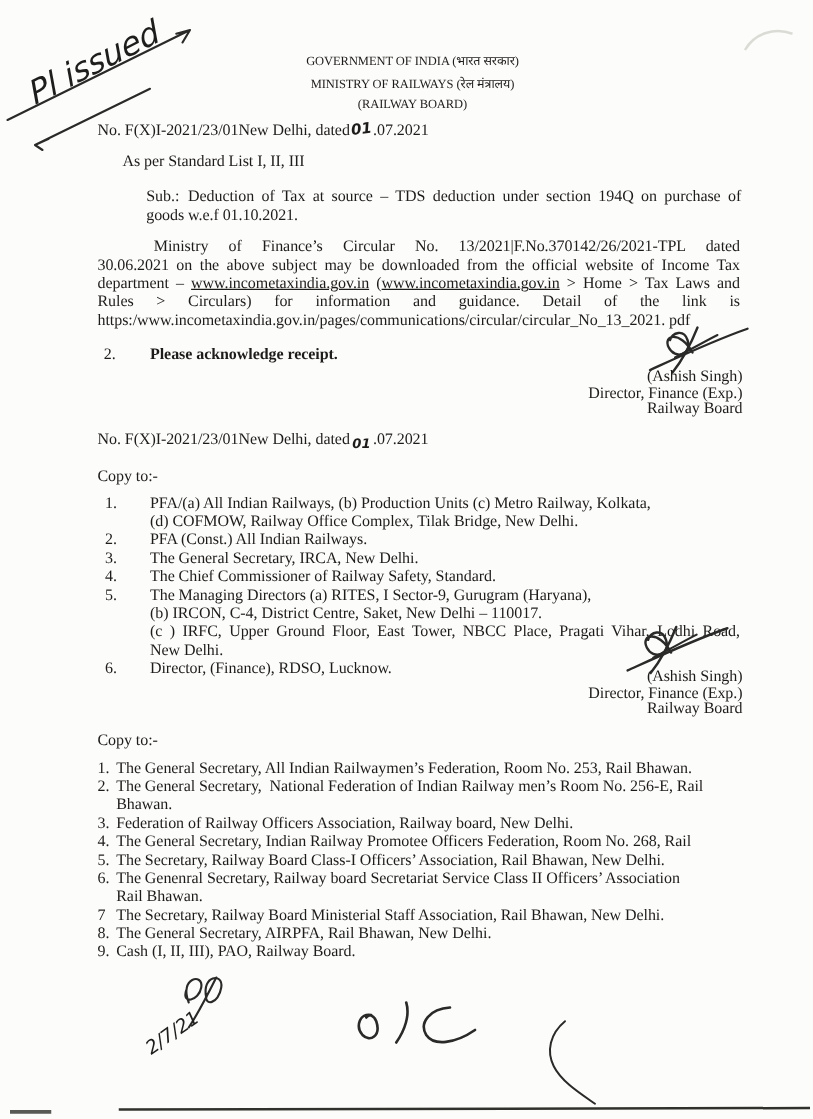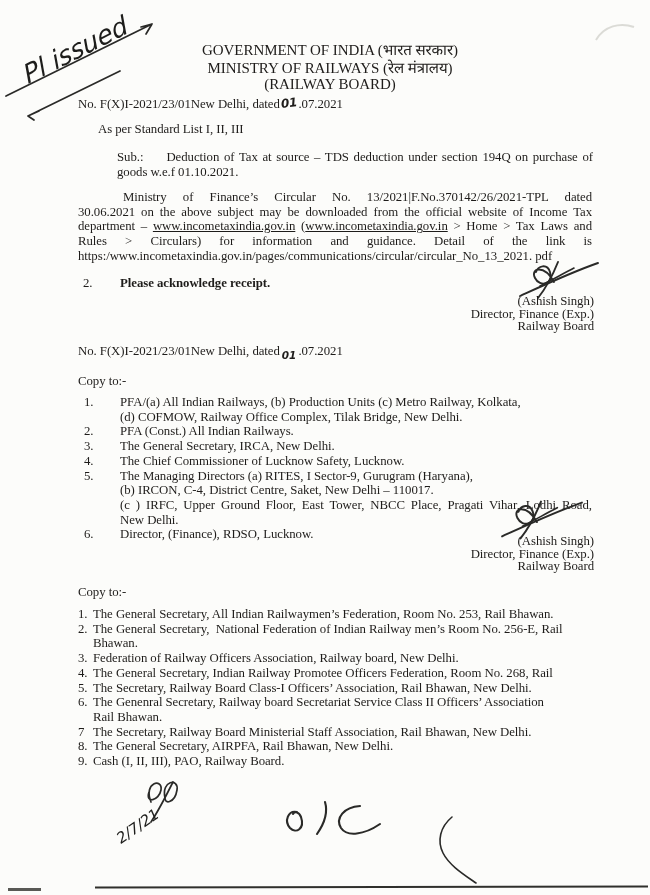--- a/index.html
+++ b/index.html
@@ -7,21 +7,21 @@
     width:650px;height:895px;position:relative;overflow:hidden;
     background:#fcfcfa;color:#1e1c1a;
     font-family:"Liberation Serif","DejaVu Serif",serif;
     font-size:12.8px;letter-spacing:-0.05px;
   }
   .abs{position:absolute;}
   .line{white-space:pre;line-height:14.7px;}
   .pjust{white-space:normal;text-align:justify;text-align-last:justify;line-height:14.7px;}
   .u{text-decoration:underline;}
   .center{text-align:center;}
-  .hdr{line-height:16px;font-size:15px;}
+  .hdr{line-height:16px;font-size:10px;}
   .refrow{display:flex;justify-content:flex-start;left:78px;right:56px;}
   .hand{font-family:"DejaVu Sans",sans-serif;font-style:italic;font-weight:bold;display:inline-block;}
   .hand1{font-size:12px;transform:rotate(-7deg) translateY(-1px);margin:0 1px;}
   .hand2{font-size:10.5px;transform:translateY(3.5px);margin:0 2px;}
   .signblock{left:330px;right:56px;text-align:right;line-height:12.6px;}
   .copylabel{left:78px;}
   .list{left:78px;}
   .l1item{position:relative;padding-left:42px;}
   .l1item .num{position:absolute;left:6px;top:0;}
   .l2item{position:relative;padding-left:15px;}
@@ -56,21 +56,21 @@
 </div>
 
 <div class="abs refrow" style="top:97px;">
   <span class="line">No. F(X)I-2021/23/01</span>
   <span class="line"><span>New Delhi, dated</span><span class="hand hand1">01</span><span>.07.2021</span></span>
 </div>
 
 <div class="abs line" style="left:78px;top:122px;margin-left:20px;">As per Standard List I, II, III</div>
 
 <div class="abs" style="left:117px;top:150px;width:476px;">
-  <div class="pjust"><span style="margin-right:23px;">Sub.:</span><span>Deduction of Tax at source – TDS deduction under section 194Q on purchase of</span></div>
+  <div class="pjust"><span style="margin-right:7px;">Sub.:</span><span>Deduction of Tax at source – TDS deduction under section 194Q on purchase of</span></div>
   <div class="line">goods w.e.f 01.10.2021.</div>
 </div>
 
 <div class="abs" style="left:78px;top:190px;width:514px;">
   <div class="pjust" style="padding-left:45px;">Ministry of Finance’s Circular No. 13/2021|F.No.370142/26/2021-TPL dated</div>
   <div class="pjust">30.06.2021 on the above subject may be downloaded from the official website of Income Tax</div>
   <div class="pjust"><span>department – </span><span class="u">www.incometaxindia.gov.in</span><span> (</span><span class="u">www.incometaxindia.gov.in</span><span> &gt; Home &gt; Tax Laws and</span></div>
   <div class="pjust">Rules &gt; Circulars) for information and guidance. Detail of the link is</div>
   <div class="line">https:/www.incometaxindia.gov.in/pages/communications/circular/circular_No_13_2021. pdf</div>
 </div>
@@ -109,21 +109,21 @@
   <div class="l1item">
     <span class="num line">2.</span>
     <div class="line">PFA (Const.) All Indian Railways.</div>
   </div>
   <div class="l1item">
     <span class="num line">3.</span>
     <div class="line">The General Secretary, IRCA, New Delhi.</div>
   </div>
   <div class="l1item">
     <span class="num line">4.</span>
-    <div class="line">The Chief Commissioner of Lucknow Safety, Lucknow.</div>
+    <div class="line">The Chief Commissioner of Railway Safety, Standard.</div>
   </div>
   <div class="l1item">
     <span class="num line">5.</span>
     <div class="line">The Managing Directors (a) RITES, I Sector-9, Gurugram (Haryana),</div>
     <div class="line">(b) IRCON, C-4, District Centre, Saket, New Delhi – 110017.</div>
     <div class="pjust" style="width:472px;">(c ) IRFC, Upper Ground Floor, East Tower, NBCC Place, Pragati Vihar, Lodhi  Road,</div>
     <div class="line">New Delhi.</div>
   </div>
   <div class="l1item">
     <span class="num line">6.</span>

